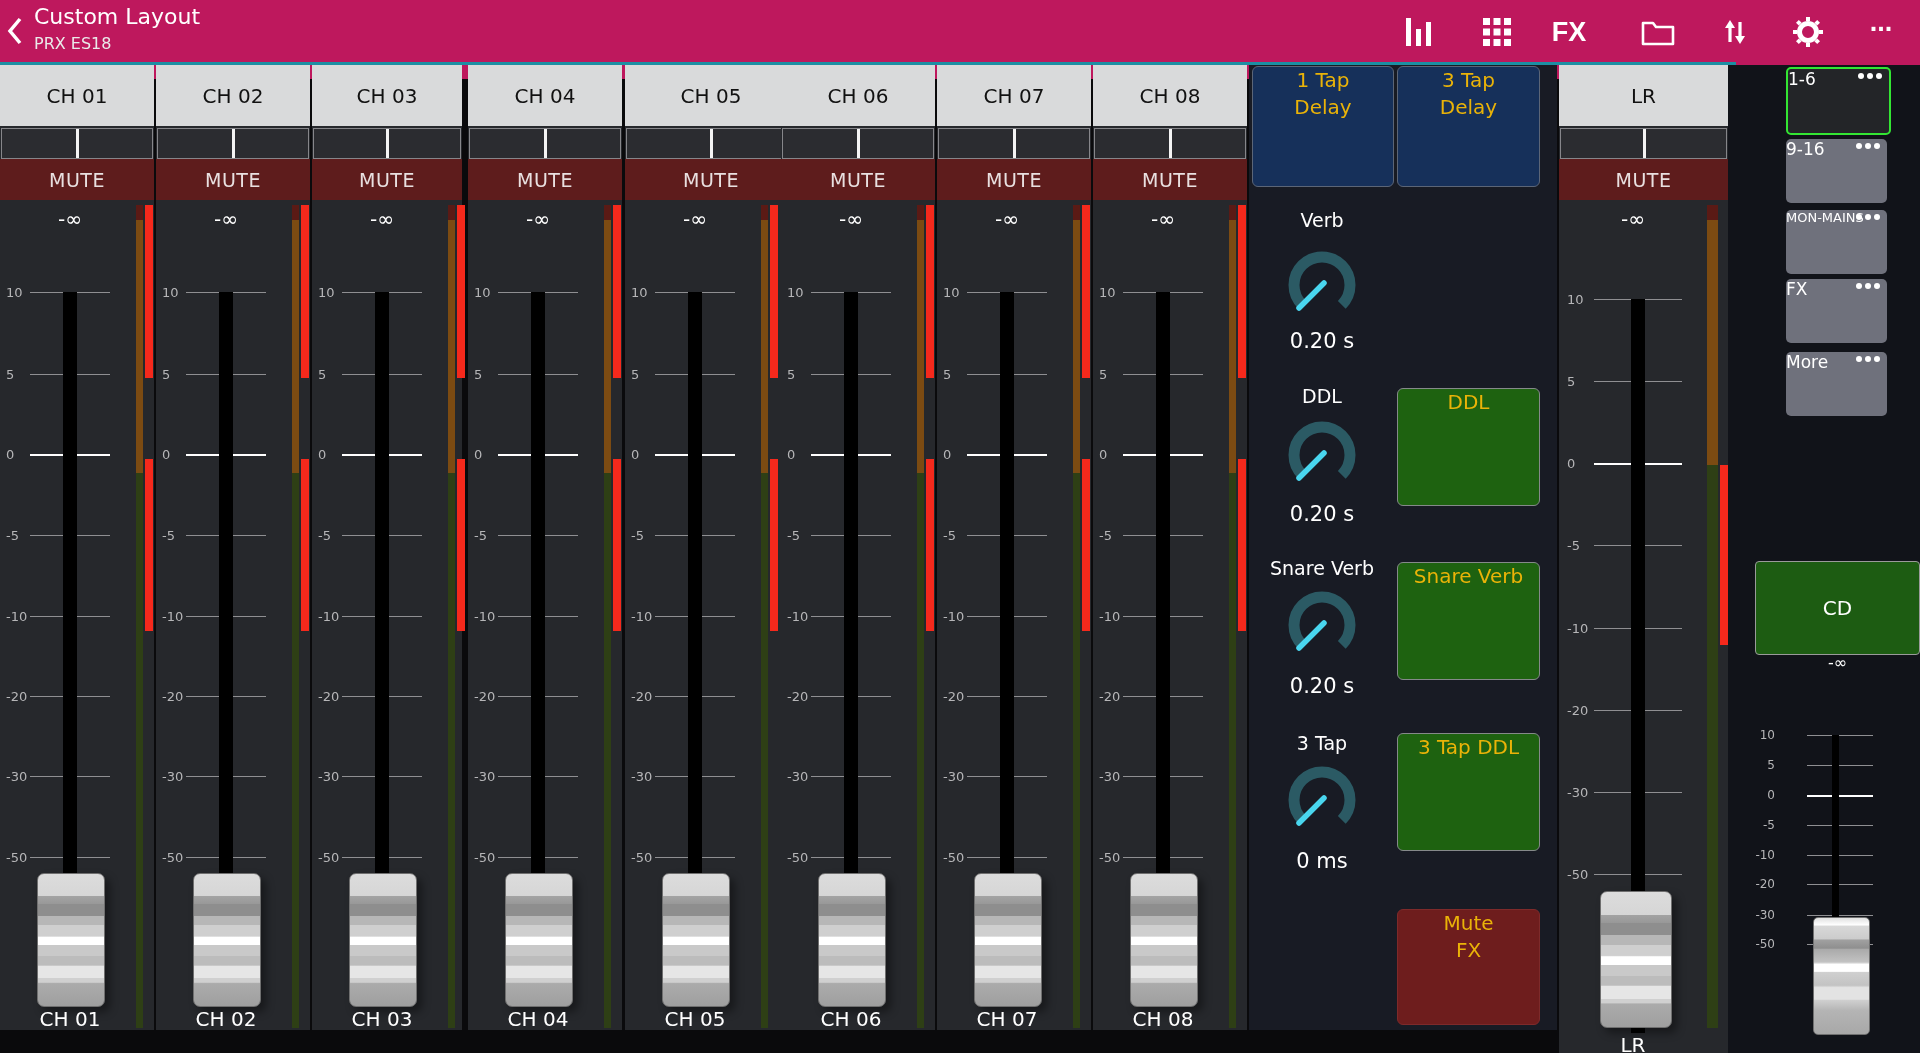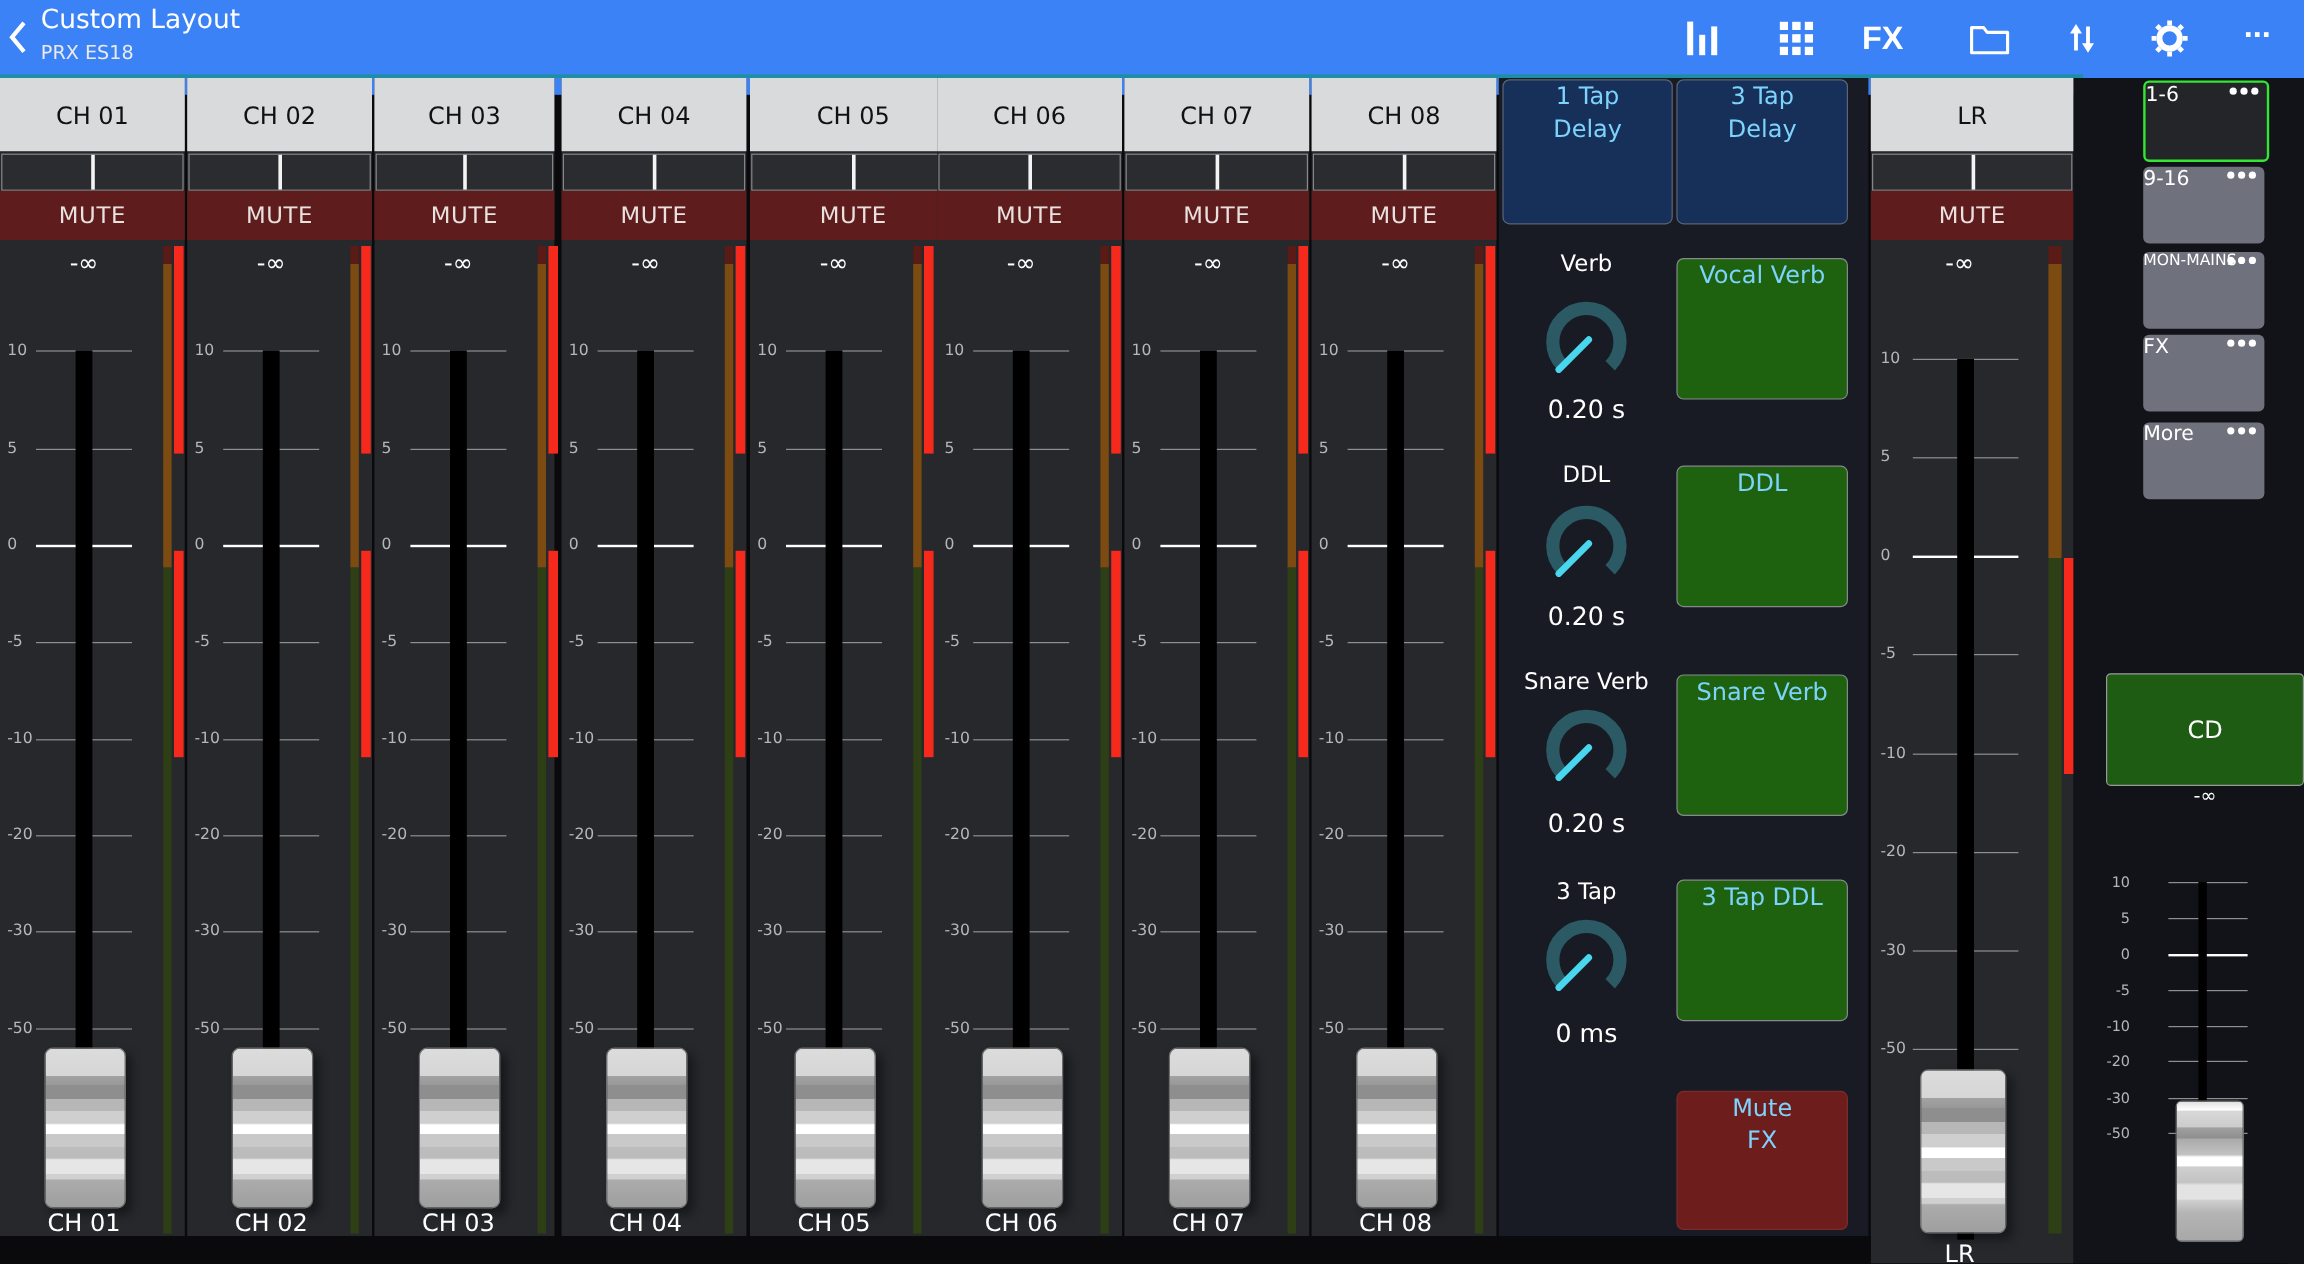--- a/index.html
+++ b/index.html
@@ -1,19 +1,19 @@
 <!DOCTYPE html>
 <html style="--accent-teal: #1d8fa3; --strip-bg: #26282c; --header-bg: #d9dadb; --panel-bg: #181b24; --sidebar-bg: #111319; --mute-red: #5e1c1c; --meter-red: #f5291c; --meter-dim-red: #5a1a15; --meter-dim-orange: #7c4b12; --meter-dim-green: #2e3f15; --fx-navy: #16305a; --fx-green: #1e6210; --btn-gray: #9d9d9d; --mute-fx-red: #6e1d1d; --bank-gray: #6f717c; --bank-active-bg: #232528; --active-green: #33e633; --knob-ring: #2b5a64; --knob-pointer: #49d6ef; --cd-green: #1d5c12;"><head>
 <meta charset="utf-8">
 <style>
   html,body{margin:0;padding:0;background:#0a0a0c;}
   body{width:1920px;height:1053px;overflow:hidden;position:relative;
        font-family:"DejaVu Sans","Liberation Sans",sans-serif;color:#fff;}
   
-  #topbar{position:absolute;left:0;top:0;width:1920px;height:79px;background:#3b82f6;}
+  #topbar{position:absolute;left:0;top:0;width:1920px;height:79px;background:#be185d;}
   #back-btn{position:absolute;left:4px;top:14px;width:28px;height:36px;cursor:pointer;}
   #title{position:absolute;left:34px;top:4px;font-size:22px;color:#fff;}
   #subtitle{position:absolute;left:34px;top:34px;font-size:16px;color:#eaeaea;}
   .tb-icon{position:absolute;top:14px;width:40px;height:36px;background:none;border:none;
            display:flex;align-items:center;justify-content:center;color:#fff;padding:0;cursor:pointer;}
   .tb-text{font-size:27px;font-weight:bold;color:#fff;}
   #accent-line{position:absolute;left:0;top:62px;width:1736px;height:3px;background:var(--accent-teal);}
   
   .strip{position:absolute;top:65px;background:var(--strip-bg);}
   .strip-header{position:absolute;left:0;top:0;width:100%;height:61px;background:var(--header-bg);
@@ -29,21 +29,21 @@
   .tick-label{position:absolute;transform:translateY(-50%);font-size:13px;color:#b6b6b8;}
   .track{position:absolute;background:#000;}
   .cap{position:absolute;border:1px solid #6f6f6f;border-radius:7px;box-shadow:5px 5px 8px rgba(0,0,0,.4);
     background:linear-gradient(180deg,#dcdcdc 0%,#d6d6d6 17%,#a3a3a3 17%,#989898 23%,#8e8e8e 23%,#8e8e8e 32%,
     #b7b7b7 32%,#b7b7b7 39%,#cfcfcf 39%,#cfcfcf 47%,#ffffff 48%,#ffffff 54%,#c9c9c9 54%,#c9c9c9 62%,
     #bcbcbc 62%,#bcbcbc 69%,#e6e6e6 70%,#e6e6e6 79%,#d0d0d0 79%,#d0d0d0 82%,#ababab 83%,#9f9f9f 100%);cursor:grab;}
   .strip-label{position:absolute;text-align:center;font-size:20px;color:#fff;}
   .seg{position:absolute;}
   
   #fx-panel{position:absolute;left:1249px;top:65px;width:308px;height:965px;background:var(--panel-bg);}
-  .fxbtn{position:absolute;border-radius:6px;font-family:inherit;font-size:20px;color:#7dd3fc;
+  .fxbtn{position:absolute;border-radius:6px;font-family:inherit;font-size:20px;color:#eab308;
          white-space:pre-line;line-height:1.35;cursor:pointer;text-align:center;}
   .fxbtn.navy{background:var(--fx-navy);border:1px solid #5b6577;}
   .fxbtn.green{background:var(--fx-green);border:1px solid #85898a;}
   .fxbtn.gray{background:var(--btn-gray);border:1px solid #b9b9b9;color:#151515;}
   .fxbtn.red{background:var(--mute-fx-red);border:1px solid #7e2a2a;}
   .knob-label{position:absolute;width:146px;text-align:center;font-size:19px;color:#fff;}
   .knob{position:absolute;width:80px;height:80px;cursor:grab;}
   .knob-value{position:absolute;width:146px;text-align:center;font-size:21px;color:#fff;}
   
   #sidebar{position:absolute;left:1728px;top:65px;width:192px;height:988px;background:var(--sidebar-bg);}
@@ -392,21 +392,20 @@
     <div class="fxbtn navy" style="left: 3px; top: 1px; width: 140px; height: 119px;">1 Tap
 Delay</div>
     <div class="fxbtn navy" style="left: 148px; top: 1px; width: 141px; height: 119px;">3 Tap
 Delay</div>
     <div class="knob-label" style="left: 0px; top: 144px;">Verb</div>
     <div class="knob" style="left: 33px; top: 180px;"><svg viewBox="0 0 80 80" width="80" height="80">
         <path d="M 20.2 59.8 A 28 28 0 1 1 59.8 59.8" fill="none" stroke="var(--knob-ring)" stroke-width="11"></path>
         <line x1="42" y1="38" x2="17" y2="63" stroke="var(--knob-pointer)" stroke-width="5.5" stroke-linecap="round"></line>
       </svg></div>
     <div class="knob-value" style="left: 0px; top: 264px;">0.20 s</div>
-    <div class="fxbtn green" style="left: 148px; top: 150px; width: 141px; height: 116px;">Vocal Verb</div>
     <div class="knob-label" style="left: 0px; top: 320px;">DDL</div>
     <div class="knob" style="left: 33px; top: 350px;"><svg viewBox="0 0 80 80" width="80" height="80">
         <path d="M 20.2 59.8 A 28 28 0 1 1 59.8 59.8" fill="none" stroke="var(--knob-ring)" stroke-width="11"></path>
         <line x1="42" y1="38" x2="17" y2="63" stroke="var(--knob-pointer)" stroke-width="5.5" stroke-linecap="round"></line>
       </svg></div>
     <div class="knob-value" style="left: 0px; top: 437px;">0.20 s</div>
     <div class="fxbtn green" style="left: 148px; top: 323px; width: 141px; height: 116px;">DDL</div>
     <div class="knob-label" style="left: 0px; top: 492px;">Snare Verb</div>
     <div class="knob" style="left: 33px; top: 520px;"><svg viewBox="0 0 80 80" width="80" height="80">
         <path d="M 20.2 59.8 A 28 28 0 1 1 59.8 59.8" fill="none" stroke="var(--knob-ring)" stroke-width="11"></path>

